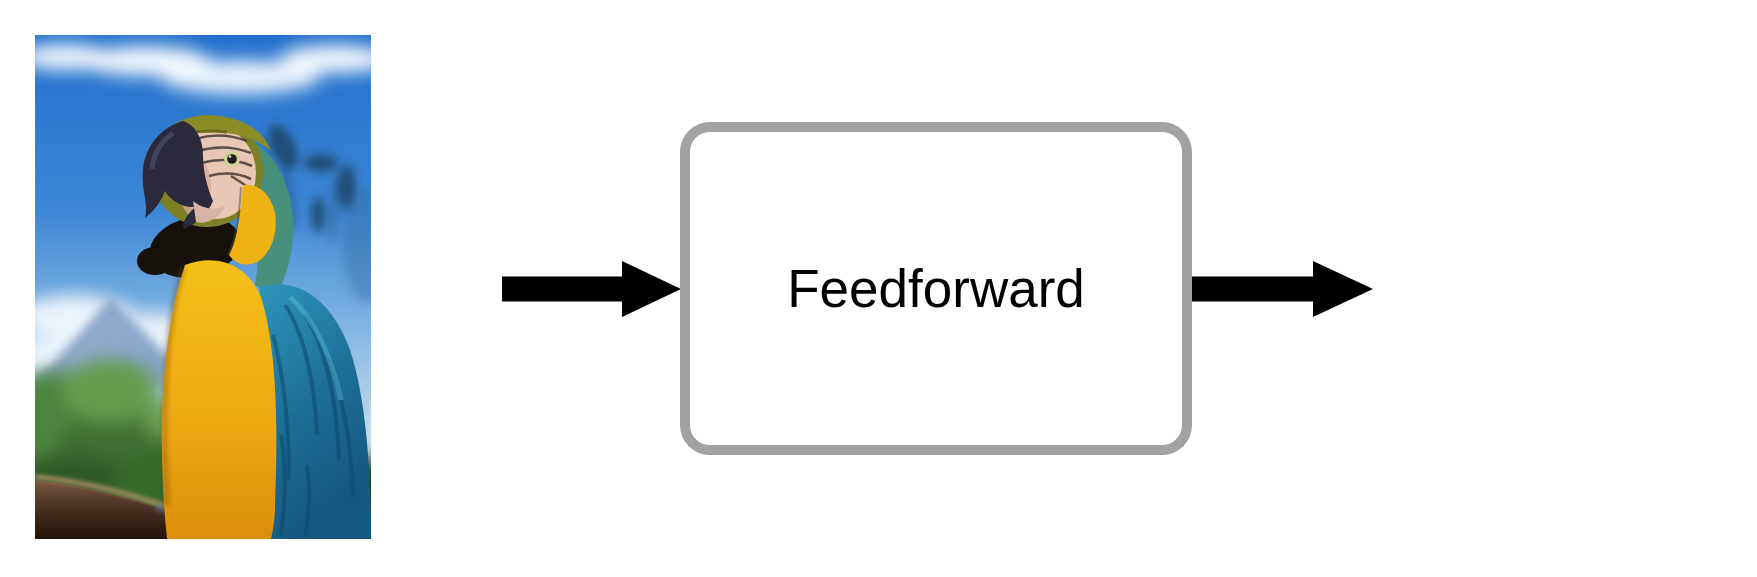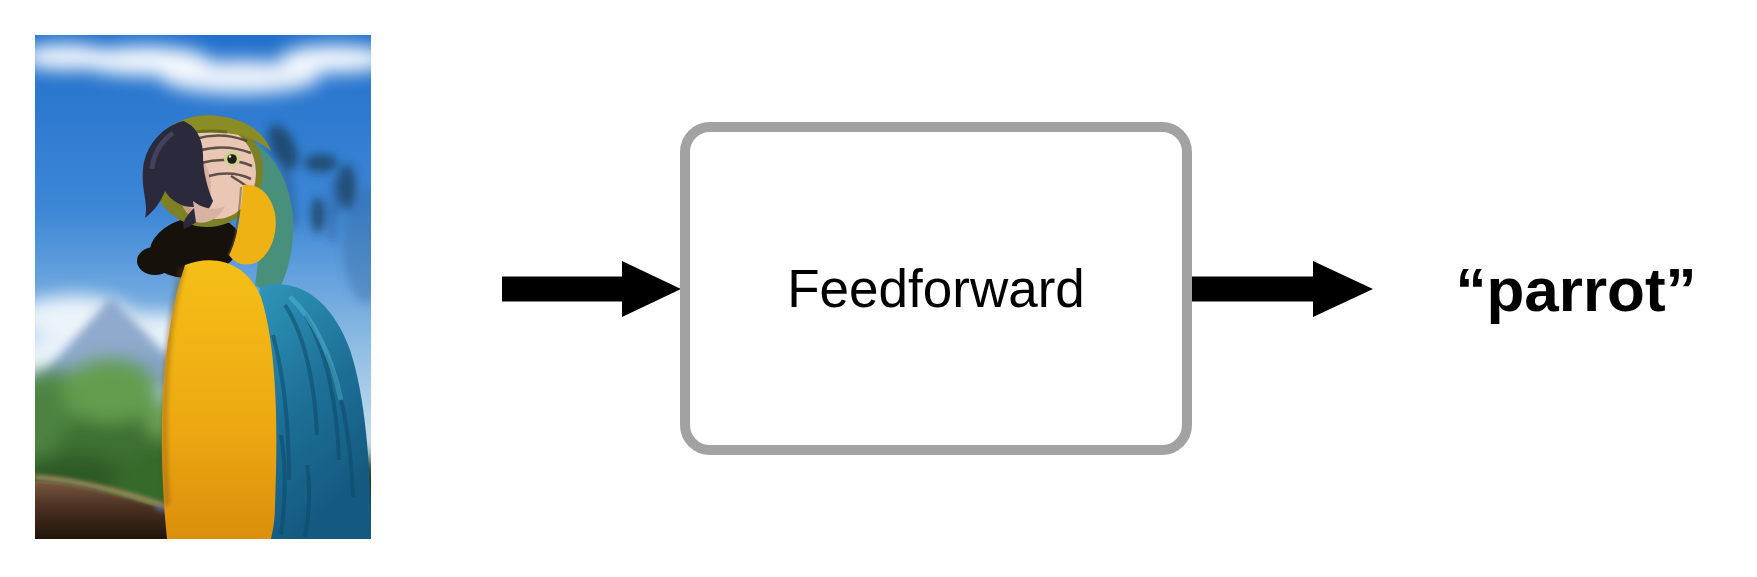--- a/index.html
+++ b/index.html
@@ -214,15 +214,14 @@
   </svg>
 
   <div class="nn-box">
     <div class="line">Feedforward</div>
   </div>
 
   <svg class="arrow right" viewBox="0 0 181 60">
     <path d="M0,17.5 H121 V2 L181,30 L121,58 V42.5 H0 Z" fill="#000000"></path>
   </svg>
 
-  <div class="output-label">“parrot”</div>
 
 </div>
 
 </body></html>

